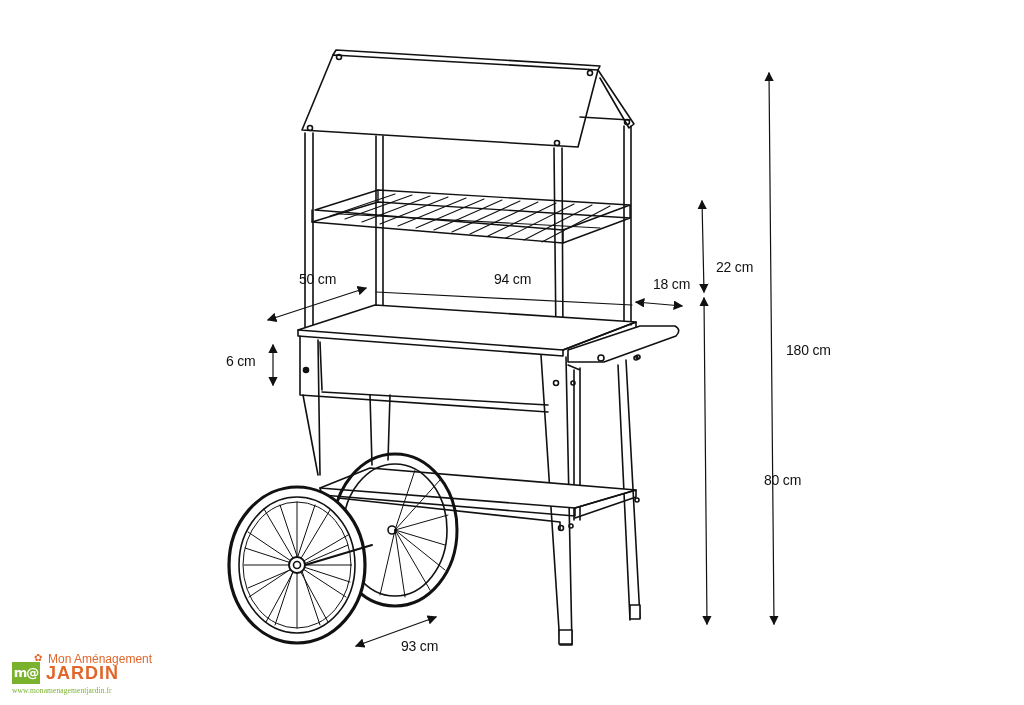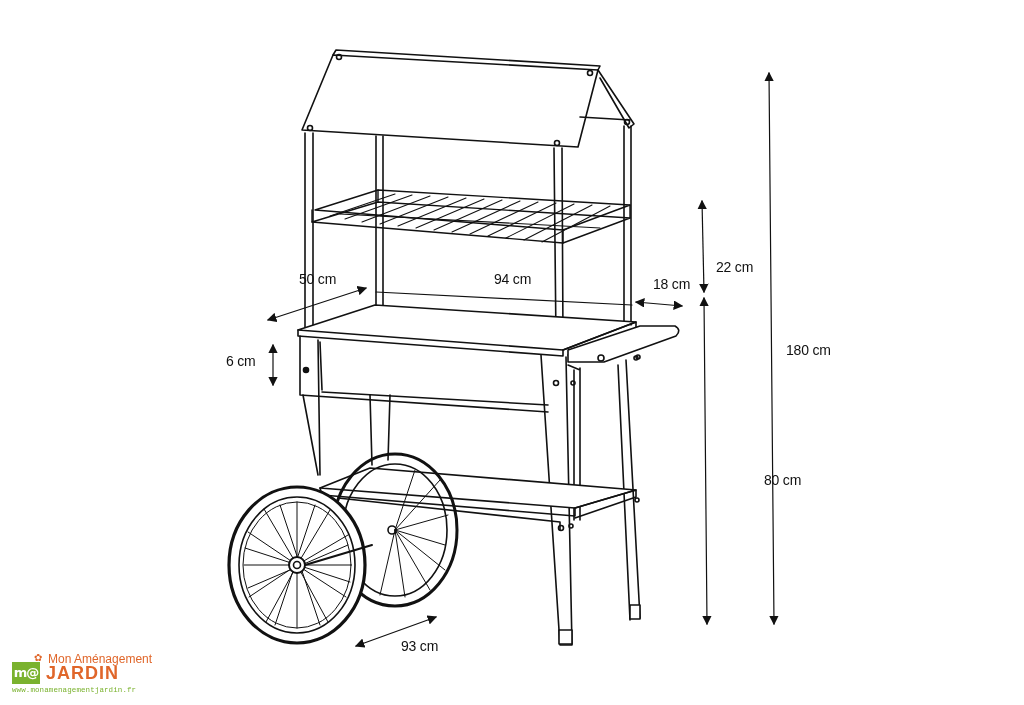--- a/index.html
+++ b/index.html
@@ -12,21 +12,21 @@
   .logo-mark { position: absolute; left: 4px; top: 12px; width: 28px; height: 22px;
                background: #7ab22e; color: #fff; font-size: 13px; font-weight: bold;
                line-height: 22px; text-align: center; font-family: "DejaVu Sans", sans-serif;
                letter-spacing: -1px; }
   .logo-flower { position: absolute; left: 26px; top: 2px; font-size: 10px; color: #e0662a; }
   .logo-top { position: absolute; left: 40px; top: 2px; font-size: 12px; color: #e0662a;
               font-family: "Liberation Sans", sans-serif; }
   .logo-main { position: absolute; left: 38px; top: 12px; font-size: 18px; font-weight: bold;
                color: #e0662a; letter-spacing: 1px; font-family: "Liberation Sans", sans-serif; line-height: 22px;}
   .logo-url { position: absolute; left: 4px; top: 36px; font-size: 7.5px; color: #7ab22e;
-              font-family: Liberation Mono, monospace; letter-spacing: 0.1px; }
+              font-family: Liberation Serif, serif; letter-spacing: 0.1px; }
 </style>
 </head>
 <body>
 
 <svg id="diagram" viewBox="0 0 1024 705" xmlns="http://www.w3.org/2000/svg" fill="none" stroke="#111" stroke-width="1.6" stroke-linejoin="round" stroke-linecap="round">
   <defs>
     <marker id="arr" markerWidth="8" markerHeight="8" refX="7" refY="4" orient="auto-start-reverse">
       <path d="M0,0 L8,4 L0,8 z" fill="#111" stroke="none"></path>
     </marker>
   </defs>

